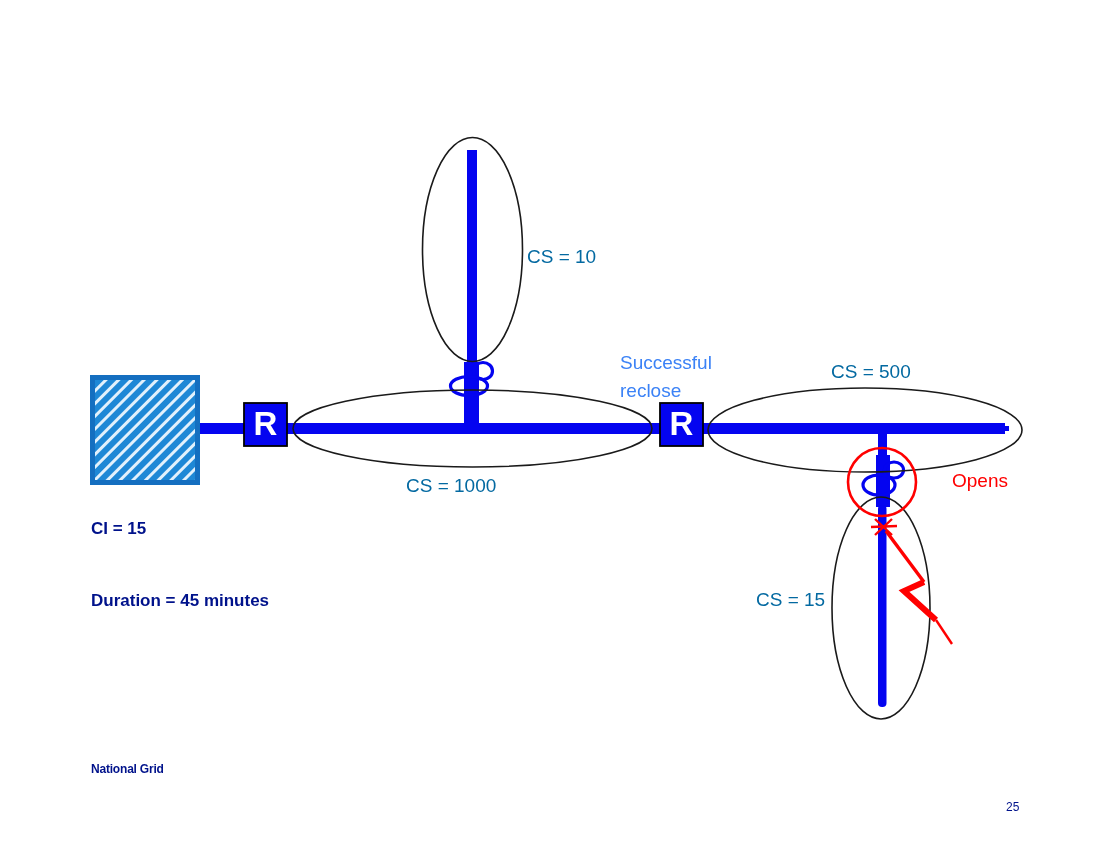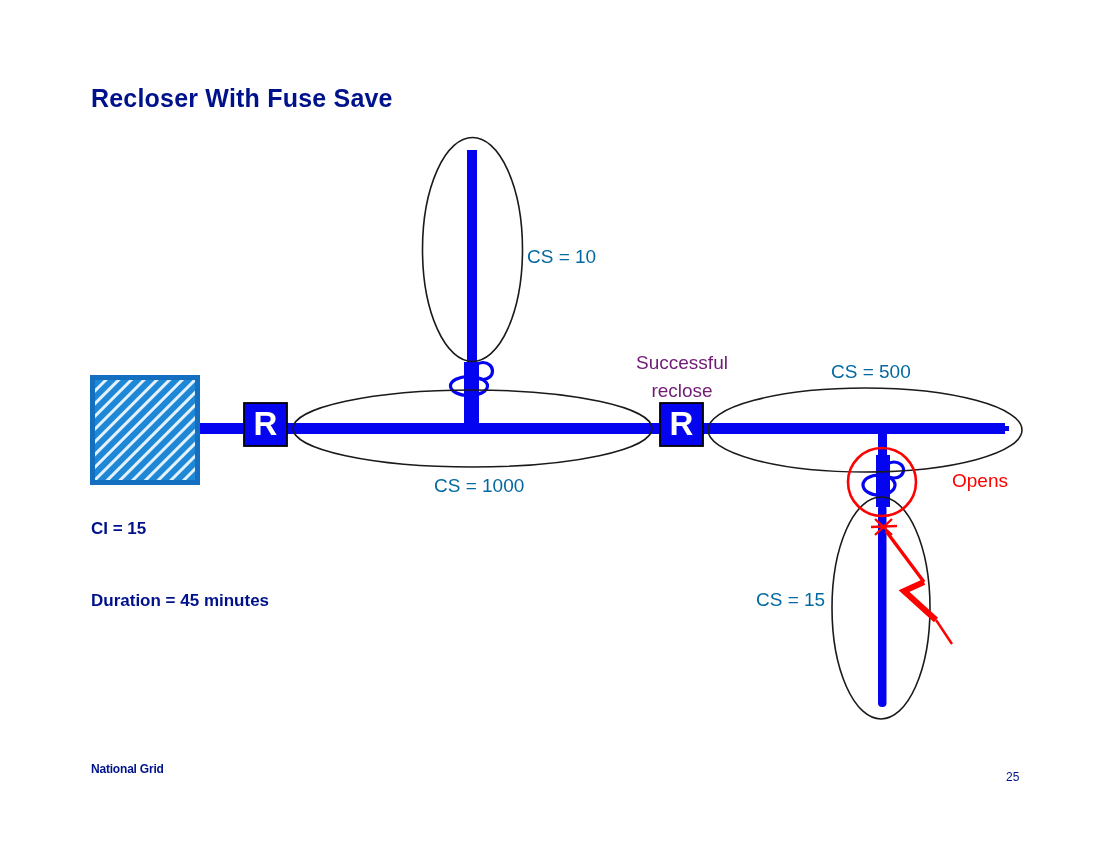--- a/index.html
+++ b/index.html
@@ -8,30 +8,30 @@
     font-family:"Liberation Sans", sans-serif;
   }
   .abs{position:absolute;}
   .title{
     left:91px;top:84px;font-size:25px;font-weight:bold;color:#00128B;letter-spacing:0.2px;
   }
   .lbl{font-size:19px;color:#0369a1;white-space:nowrap;}
   .red{color:#FF0000;}
   .navy{color:#00128B;}
   .reclose-note{
-    left:620px;top:349px;width:124px;text-align:center;line-height:28px;
-    font-size:19px;color:#701a75;
+    left:620px;top:349px;width:124px;text-align:left;line-height:28px;
+    font-size:19px;color:#3b82f6;
   }
   .r-letter{
     width:43px;height:43px;line-height:41px;text-align:center;
     color:#ffffff;font-size:33px;font-weight:bold;
   }
   .note{left:91px;font-size:17px;font-weight:bold;white-space:nowrap;text-align:center;}
   .footer-brand{left:91px;top:762px;font-size:12px;font-weight:bold;color:#00128B;letter-spacing:-0.2px;}
-  .page-num{left:1006px;top:770px;font-size:12px;color:#00128B;}
+  .page-num{left:1006px;top:800px;font-size:12px;color:#00128B;}
   svg.diagram{position:absolute;left:0;top:0;}
 </style>
 </head>
 <body>
 
 <div class="slide">
 
   <svg class="diagram" width="1109" height="856" viewBox="0 0 1109 856">
     <defs>
       <pattern id="hatch" width="9" height="9" patternUnits="userSpaceOnUse" patternTransform="rotate(45)">
@@ -74,24 +74,23 @@
       <line x1="871" y1="527" x2="897" y2="526"></line>
     </g>
 
     <g stroke="#FF0000" fill="none">
       <path d="M 886 531 L 924 582" stroke-width="3.4"></path>
       <path d="M 924 582 L 904 591 L 936 620" stroke-width="6"></path>
       <path d="M 936 620 L 952 644" stroke-width="2.4"></path>
     </g>
   </svg>
 
-  <div class="abs title">Recloser With Fuse Save</div>
 
   <div class="abs lbl" style="left:527px;top:246px;">CS = 10</div>
-  <div class="abs lbl" style="left:434px;top:475px;">CS = 1000</div>
+  <div class="abs lbl" style="left:406px;top:475px;">CS = 1000</div>
   <div class="abs lbl" style="left:831px;top:361px;">CS = 500</div>
   <div class="abs lbl" style="left:756px;top:589px;">CS = 15</div>
 
   <div class="abs reclose-note">
     <div>Successful</div>
     <div>reclose</div>
   </div>
 
   <div class="abs lbl red" style="left:927px;top:470px;margin-left:25px;">Opens</div>
 

